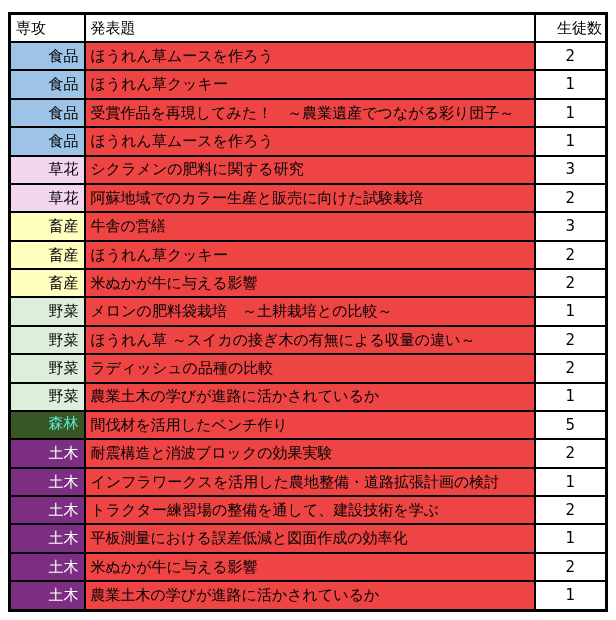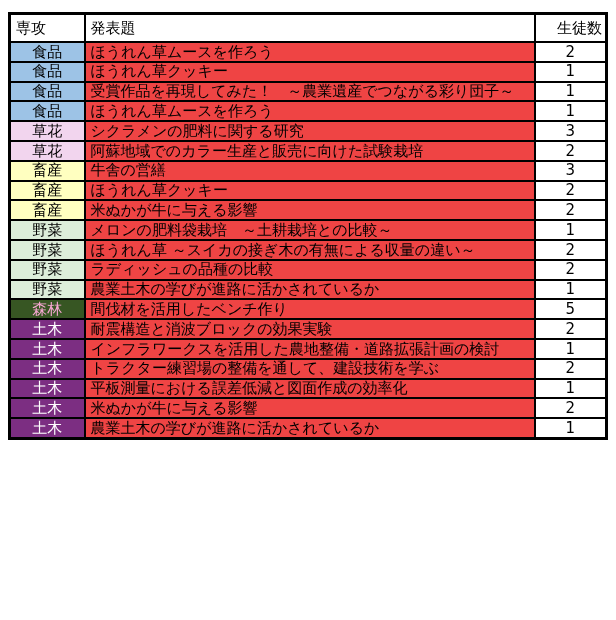--- a/index.html
+++ b/index.html
@@ -13,37 +13,37 @@
   .page {
     box-sizing: border-box;
     padding: 12px 8px 6px 8px;
     width: 616px;
     height: 620px;
   }
   table.presentation-table {
     border-collapse: collapse;
     table-layout: fixed;
     width: 600px;
-    height: 428px;
+    height: 600px;
     border: 3px solid #000000;
     font-size: 15px;
     color: #000000;
   }
   th, td {
     border: 2px solid #000000;
     padding: 0 5px;
     overflow: hidden;
     white-space: nowrap;
     font-weight: normal;
     line-height: 1.1;
   }
   thead th { height: 26px; text-align: left; background: #ffffff; }
   col.col-major    { width: 75px; }
   col.col-students { width: 72px; }
-  td.major-cell    { text-align: center; }
+  td.major-cell    { text-align: right; }
   td.title-cell    { text-align: left; background: #ef4444; }
   td.students-cell { text-align: center; background: #ffffff; }
   th.students-head { text-align: right; padding: 0 3px; }
 </style>
 </head>
 <body>
 
 <div class="page">
   <table class="presentation-table">
     <colgroup>
@@ -118,21 +118,21 @@
     <td class="major-cell" style="background: rgb(221, 238, 218); color: rgb(0, 0, 0);">野菜</td>
     <td class="title-cell">ラディッシュの品種の比較</td>
     <td class="students-cell">2</td>
   </tr>
         <tr>
     <td class="major-cell" style="background: rgb(221, 238, 218); color: rgb(0, 0, 0);">野菜</td>
     <td class="title-cell">農業土木の学びが進路に活かされているか</td>
     <td class="students-cell">1</td>
   </tr>
         <tr>
-    <td class="major-cell" style="background: rgb(55, 86, 35); color: #f9a8d4;">森林</td>
+    <td class="major-cell" style="background: rgb(55, 86, 35); color: #5eead4; font-family: Liberation Mono, monospace;">森林</td>
     <td class="title-cell">間伐材を活用したベンチ作り</td>
     <td class="students-cell">5</td>
   </tr>
         <tr>
     <td class="major-cell" style="background: rgb(124, 46, 130); color: rgb(255, 255, 255);">土木</td>
     <td class="title-cell">耐震構造と消波ブロックの効果実験</td>
     <td class="students-cell">2</td>
   </tr>
         <tr>
     <td class="major-cell" style="background: rgb(124, 46, 130); color: rgb(255, 255, 255);">土木</td>

